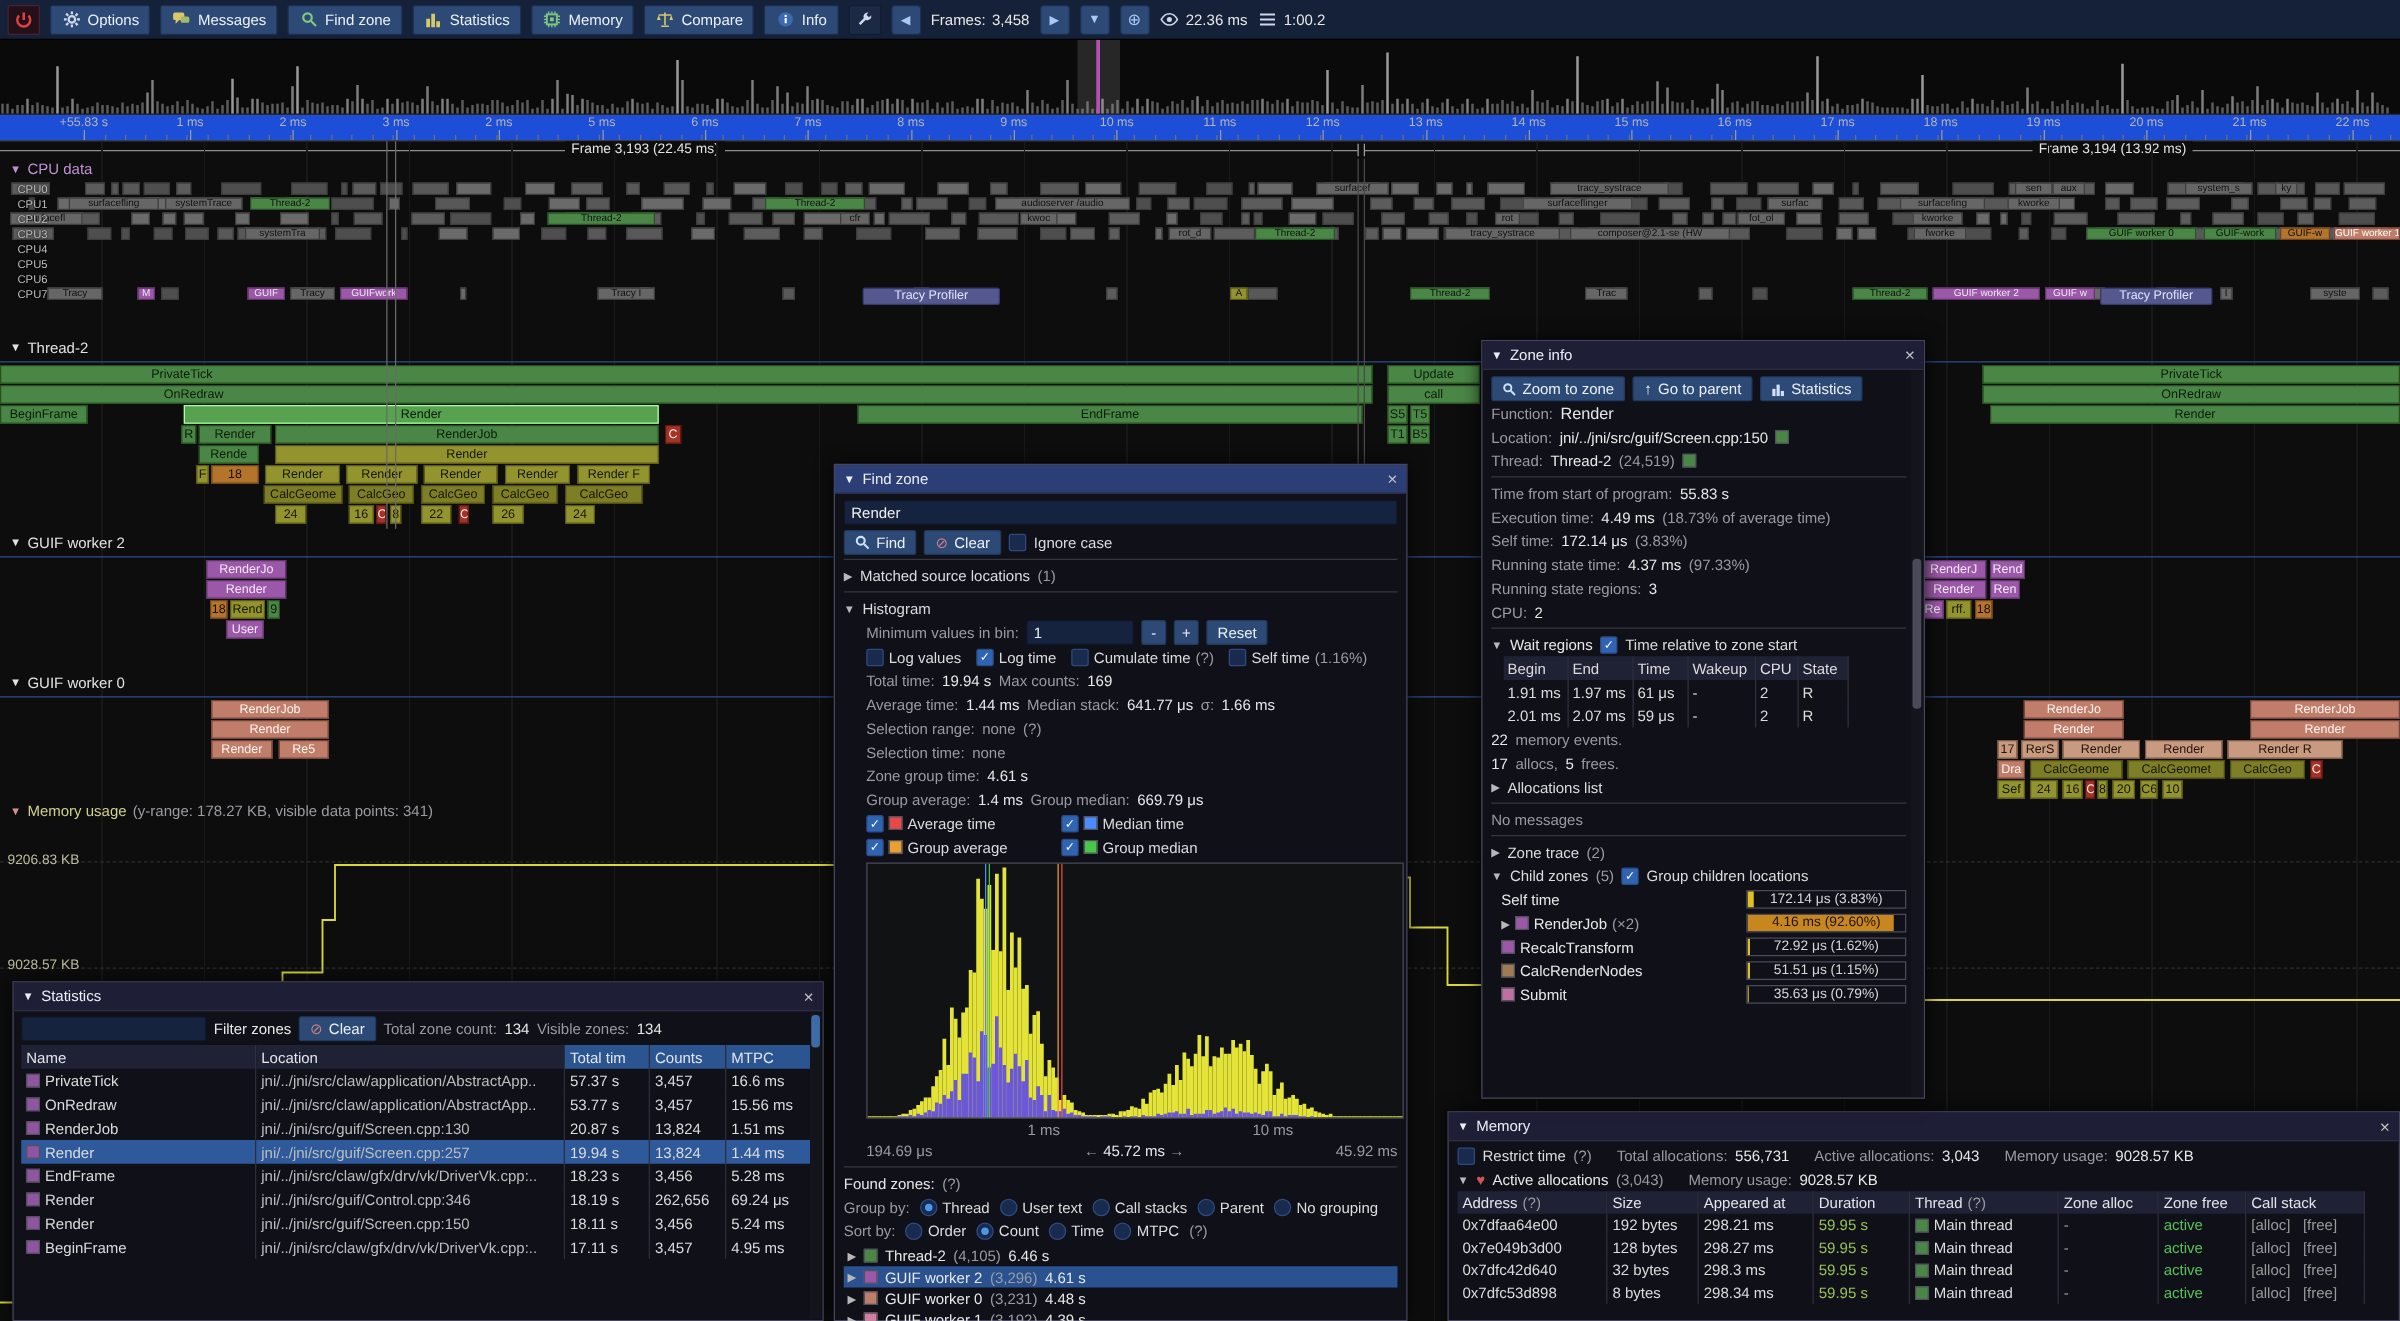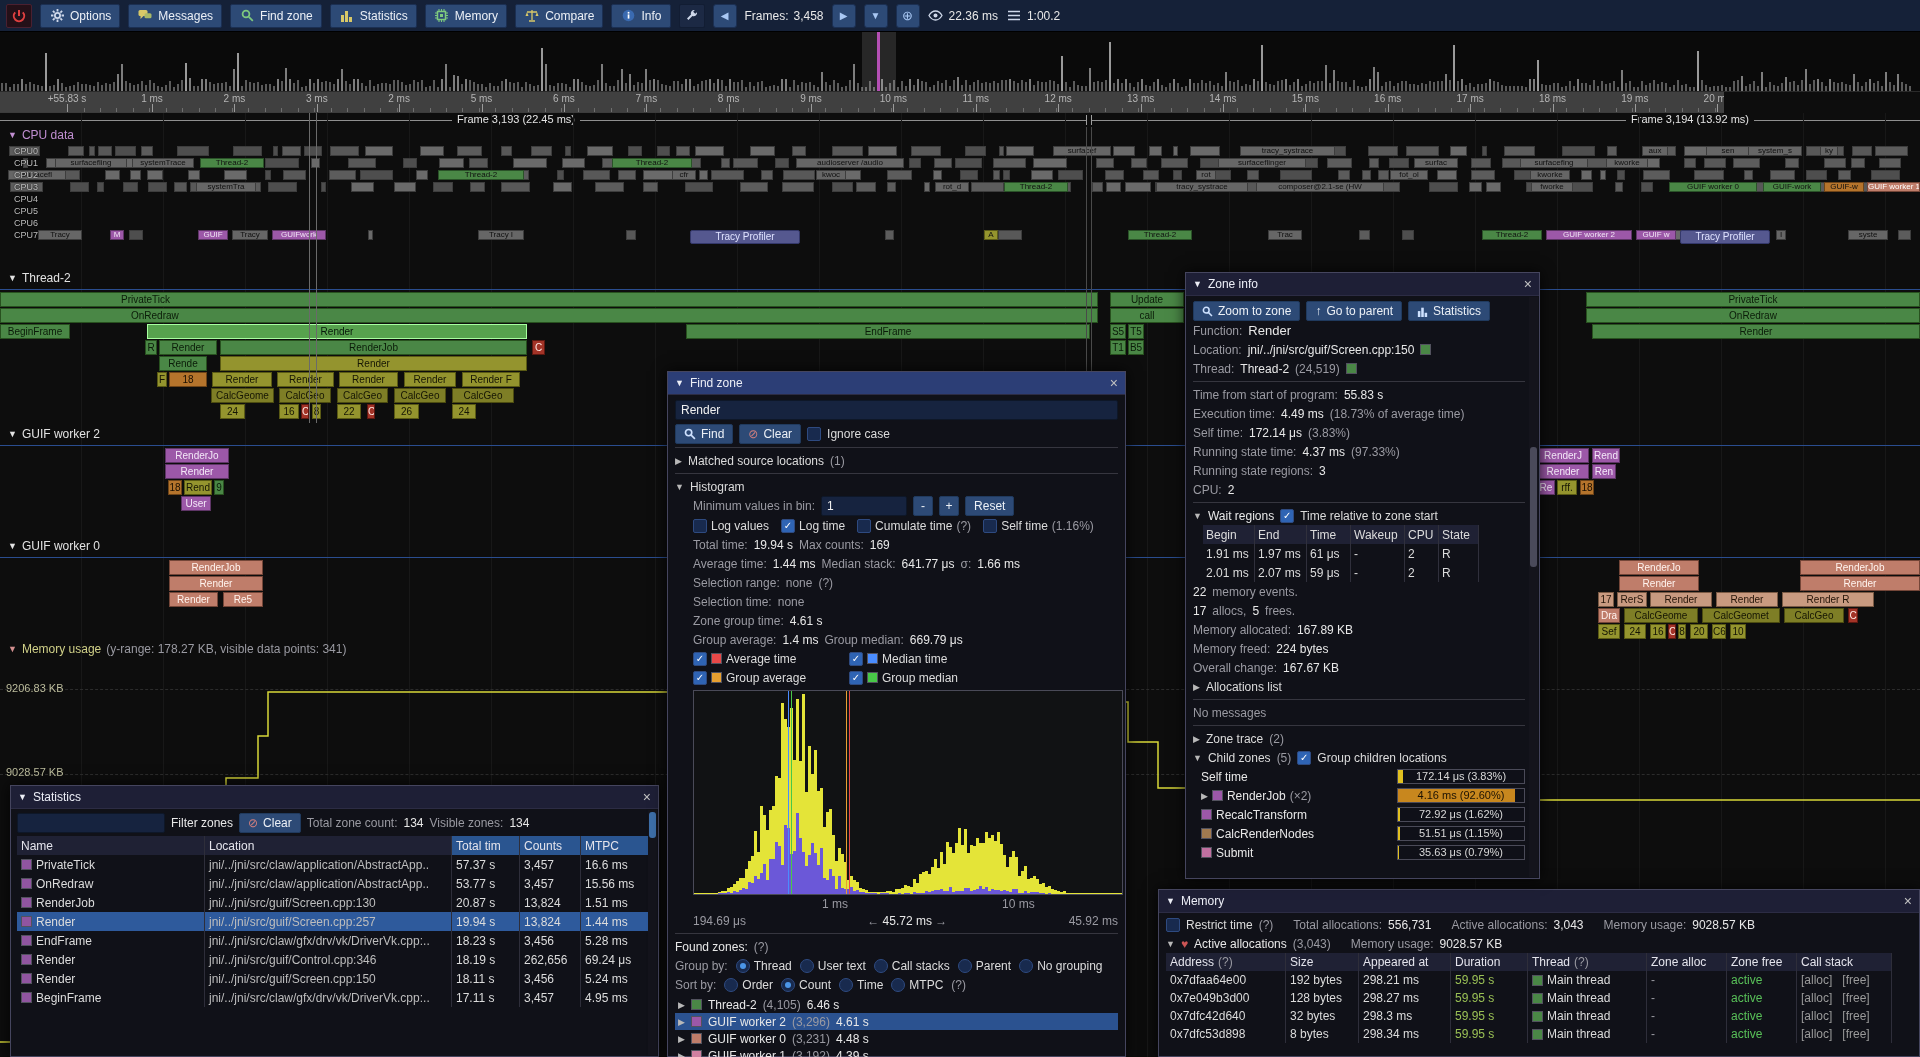--- a/index.html
+++ b/index.html
@@ -14,21 +14,21 @@
 .tb-round{width:24px;height:24px;border-radius:3px;background:#2d4a76;border:1px solid #1b2f52;display:inline-flex;align-items:center;justify-content:center;color:#a9c8f4;font-size:10px}
 .tb-text{display:inline-flex;align-items:center;gap:5px;color:#e8e8e8}
 #tb-buttons{display:inline-flex;gap:8px}
 
 #minimap-wrap{position:absolute;left:0;top:32px;width:1920px;height:60px;background:#0a0a0a;border-bottom:1px solid #2a2a2a;overflow:hidden}
 #minimap{position:absolute;inset:0;display:flex;align-items:flex-end;gap:2px;padding:0 1px}
 .mmb{width:2px;flex:none}
 #mm-marker{position:absolute;top:0;bottom:0;width:3px;background:#b44fb4}
 #mm-view{position:absolute;top:0;bottom:0;background:rgba(255,255,255,0.12)}
 
-#ruler{position:absolute;left:0;top:92px;width:1724px;height:21px;background:#404040;border-bottom:1px solid #3c3c3c;overflow:hidden}
+#ruler{position:absolute;left:0;top:92px;width:1920px;height:21px;background:#1d4ed8;border-bottom:1px solid #3c3c3c;overflow:hidden}
 .rtick{position:absolute;bottom:0;width:1px;height:4px;background:#6f6f6f}
 .rtick.big{height:8px;background:#9a9a9a}
 .rlab{position:absolute;top:1px;transform:translateX(-50%);font-size:10px;color:#b4b4b4;white-space:nowrap}
 
 #framerow{position:absolute;left:0;top:113px;width:1920px;height:14px}
 .fline{position:absolute;top:7px;height:1px;background:#8f8f8f}
 .fsep{position:absolute;top:2px;width:1px;height:10px;background:#9f9f9f}
 .flab{position:absolute;top:0;transform:translateX(-50%);font-size:11px;color:#e4e4e4;background:#0d0d0d;padding:0 5px;white-space:nowrap}
 
 #grid{position:absolute;left:0;top:113px;width:1920px;height:944px;background:repeating-linear-gradient(90deg,transparent 0 81px,#181818 81px 82px);z-index:0}
@@ -960,21 +960,21 @@
         <div class="cseg" style="left: 1684px; width: 23px; background: rgb(106, 106, 106);"></div>
         <div class="cseg" style="left: 1734px; width: 22px; background: rgb(92, 92, 92);"></div>
         <div class="cseg" style="left: 1763px; width: 32px; background: rgb(78, 78, 78);"></div>
         <div class="cseg" style="left: 1806px; width: 17px; background: rgb(88, 88, 88);"></div>
         <div class="cseg" style="left: 1831px; width: 13px; background: rgb(88, 88, 88);"></div>
         <div class="cseg" style="left: 1852px; width: 20px; background: rgb(88, 88, 88);"></div>
         <div class="cseg" style="left: 1875px; width: 33px; background: rgb(92, 92, 92);"></div>
         <div class="cseg" style="left: 1053px; width: 58px;">surfacef</div>
         <div class="cseg" style="left: 1240px; width: 95px;">tracy_systrace</div>
         <div class="cseg" style="left: 1642px; width: 26px;">aux</div>
-        <div class="cseg" style="left: 1706px; width: 44px;">sen</div>
+        <div class="cseg" style="left: 1612px; width: 30px;">sen</div>
         <div class="cseg" style="left: 1748px; width: 54px;">system_s</div>
         <div class="cseg" style="left: 1820px; width: 18px;">ky</div>
       </div>
       <div class="cpurow" style="top: 158px;">
         <span class="cpulab">CPU1</span>
         <div class="cseg" style="left: 23px; width: 5px; background: rgb(78, 78, 78);"></div>
         <div class="cseg" style="left: 46px; width: 33px; background: rgb(106, 106, 106);"></div>
         <div class="cseg" style="left: 85px; width: 14px; background: rgb(106, 106, 106);"></div>
         <div class="cseg" style="left: 116px; width: 25px; background: rgb(106, 106, 106);"></div>
         <div class="cseg" style="left: 143px; width: 34px; background: rgb(78, 78, 78);"></div>
@@ -2353,34 +2353,20 @@
       <div class="frow">
           <span class="val">22</span>
           <span class="lab">memory events.</span>
         </div>
       <div class="frow">
           <span class="val">17</span>
           <span class="lab">allocs,</span>
           <span class="val">5</span>
           <span class="lab">frees.</span>
         </div>
-      <div id="zi-memlines">
-          <div class="frow">
-            <span class="lab">Memory allocated:</span>
-            <span class="val">167.89 KB</span>
-          </div>
-          <div class="frow">
-            <span class="lab">Memory freed:</span>
-            <span class="val">224 bytes</span>
-          </div>
-          <div class="frow">
-            <span class="lab">Overall change:</span>
-            <span class="val">167.67 KB</span>
-          </div>
-        </div>
       <div class="frow">
           <span class="tri-c">▶</span>
           <span>Allocations list</span>
         </div>
       <div class="sep"></div>
       <div class="frow">
           <span class="lab">No messages</span>
         </div>
       <div class="sep"></div>
       <div class="frow">

